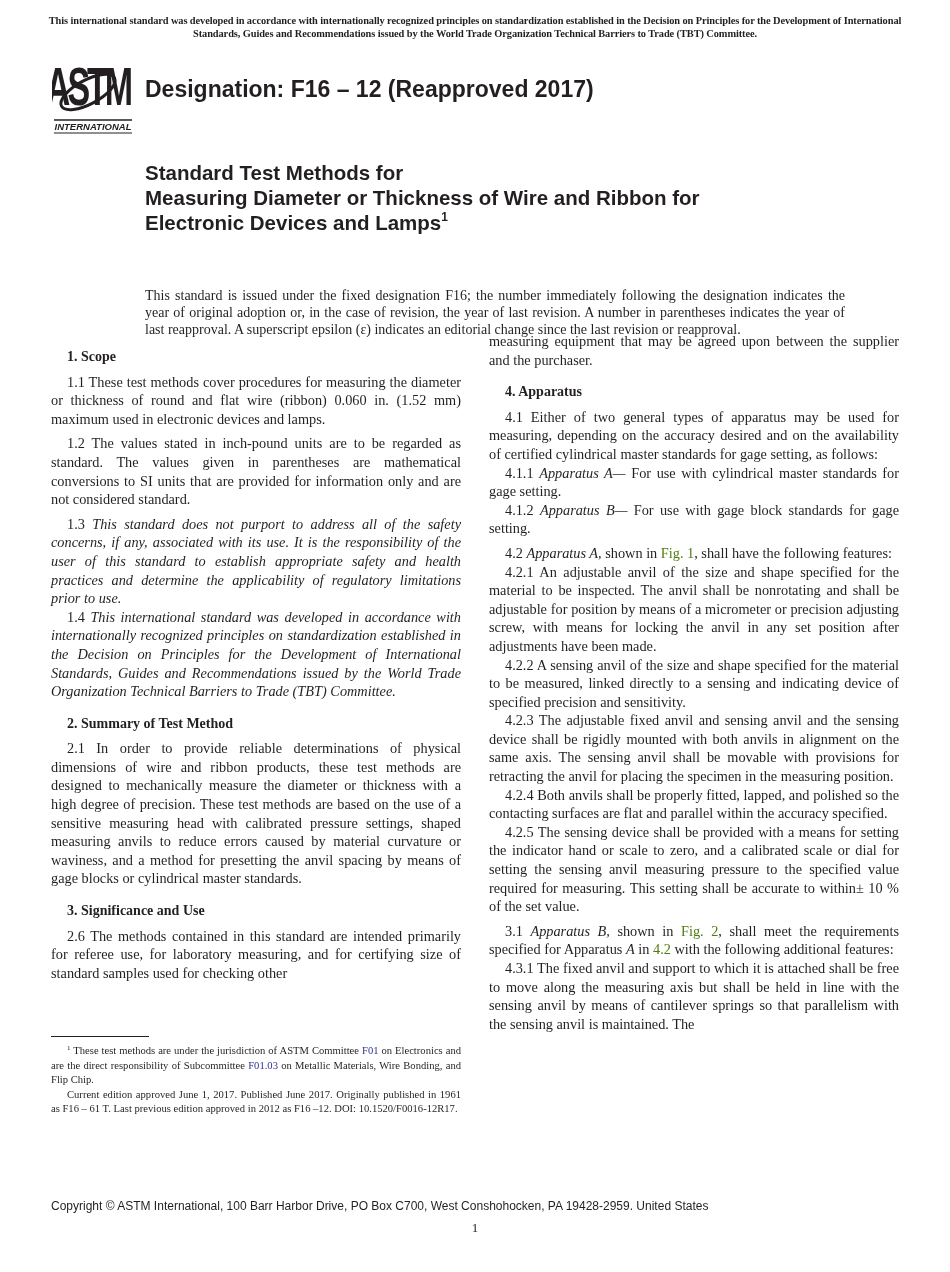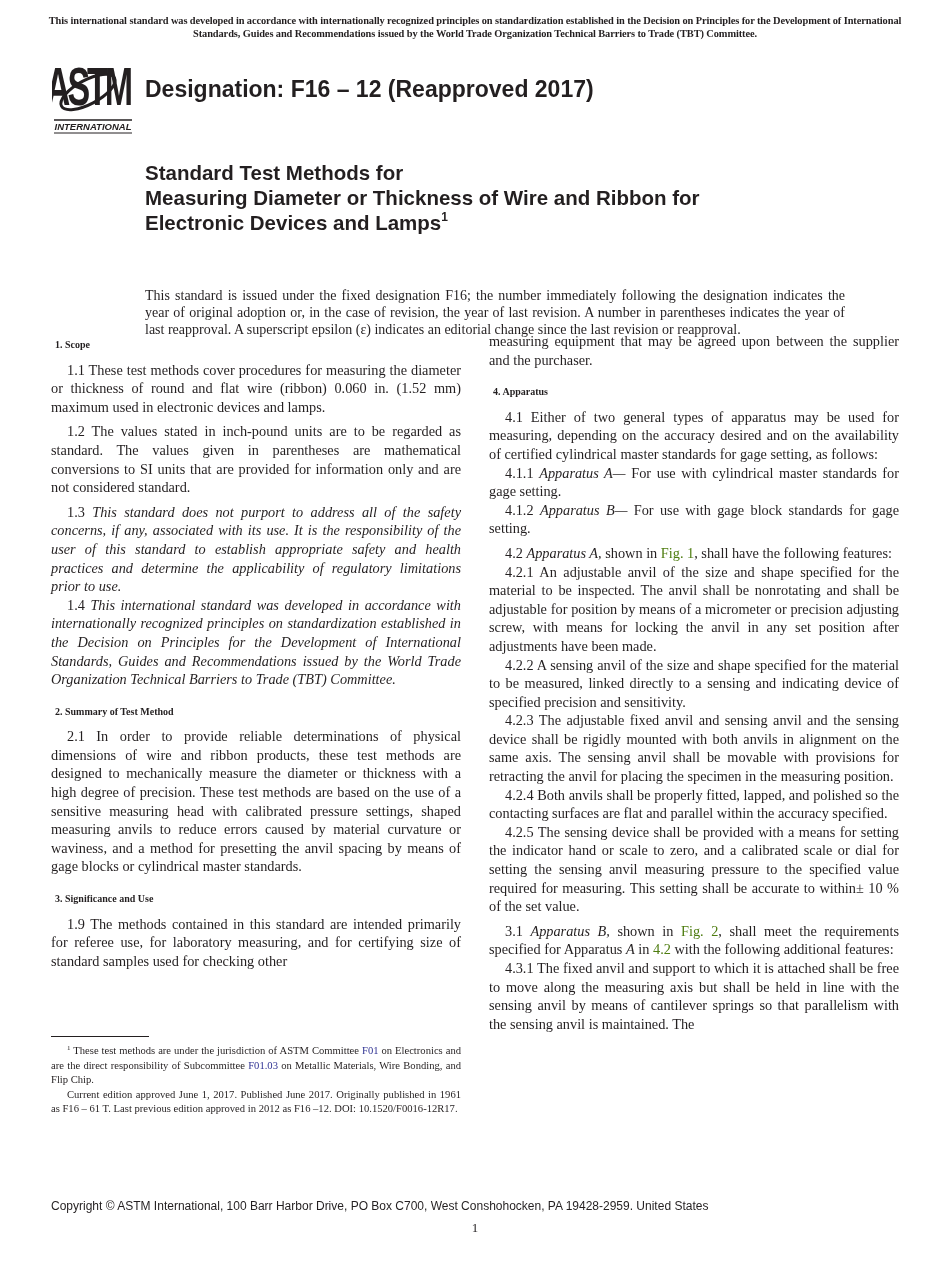--- a/index.html
+++ b/index.html
@@ -35,21 +35,21 @@
     .col {
       position: absolute; width: 410px;
       font-size: 14.3px; line-height: 18.6px; text-align: justify;
     }
     .col-left { left: 51px; top: 332px; }
     .col-right { left: 489px; top: 332px; }
     .col p { margin: 0; text-indent: 16px; }
     .col p.cont { text-indent: 0; }
     .col p.gap { margin-top: 6px; }
     .col h2 {
-      margin: 4px; font-size: 10px; font-weight: bold; line-height: 18.6px;
+      margin: 16px; font-size: 14px; font-weight: bold; line-height: 18.6px;
     }
     .col h2.sec-gap { margin-top: 14px; margin-bottom: 6px; }
     .col h2.first { margin-bottom: 6px; }
     .col i { font-style: italic; }
     .link-red { color: #4d7c0f; }
     .link-blue { color: #2e3192; }
     .fn-rule {
       position: absolute; left: 51px; top: 1036px; width: 98px; height: 0;
       border-top: 1px solid #231f20;
     }
@@ -97,21 +97,21 @@
   <h2 class="first">1.  Scope</h2>
   <p>1.1  These test methods cover procedures for measuring the diameter or thickness of round and flat wire (ribbon) 0.060 in. (1.52 mm) maximum used in electronic devices and lamps.</p>
   <p class="gap">1.2  The values stated in inch-pound units are to be regarded as standard. The values given in parentheses are mathematical conversions to SI units that are provided for information only and are not considered standard.</p>
   <p class="gap"><span>1.3 </span><i>This standard does not purport to address all of the safety concerns, if any, associated with its use. It is the responsibility of the user of this standard to establish appropriate safety and health practices and determine the applicability of regulatory limitations prior to use.</i></p>
   <p><span>1.4 </span><i>This international standard was developed in accordance with internationally recognized principles on standardization established in the Decision on Principles for the Development of International Standards, Guides and Recommendations issued by the World Trade Organization Technical Barriers to Trade (TBT) Committee.</i></p>
 
   <h2 class="sec-gap">2.  Summary of Test Method</h2>
   <p>2.1  In order to provide reliable determinations of physical dimensions of wire and ribbon products, these test methods are designed to mechanically measure the diameter or thickness with a high degree of precision. These test methods are based on the use of a sensitive measuring head with calibrated pressure settings, shaped measuring anvils to reduce errors caused by material curvature or waviness, and a method for presetting the anvil spacing by means of gage blocks or cylindrical master standards.</p>
 
   <h2 class="sec-gap">3.  Significance and Use</h2>
-  <p>1.9 The methods contained in this standard are intended primarily for referee use, for laboratory measuring, and for certifying size of standard samples used for checking other</p>
+  <p>2.6 The methods contained in this standard are intended primarily for referee use, for laboratory measuring, and for certifying size of standard samples used for checking other</p>
 </div>
 
 <div class="fn-rule"></div>
 
 <div class="footnotes">
   <p><sup>1</sup><span> These test methods are under the jurisdiction of ASTM Committee </span><span class="link-blue">F01</span><span> on Electronics and are the direct responsibility of Subcommittee </span><span class="link-blue">F01.03</span><span> on Metallic Materials, Wire Bonding, and Flip Chip.</span></p>
   <p>Current edition approved June 1, 2017. Published June 2017. Originally published in 1961 as F16 – 61 T. Last previous edition approved in 2012 as F16 –12. DOI: 10.1520/F0016-12R17.</p>
 </div>
 
 <div class="col col-right">

